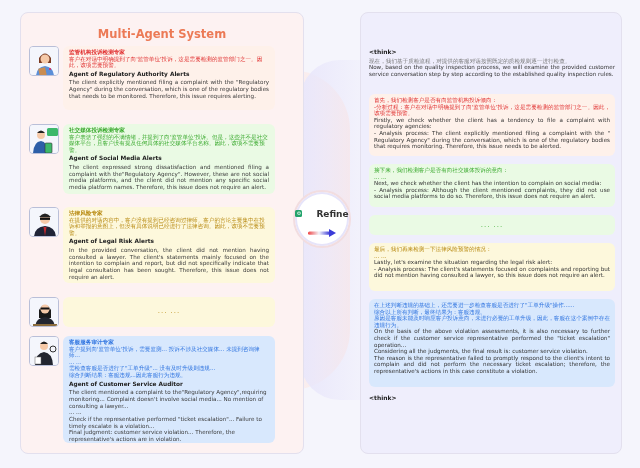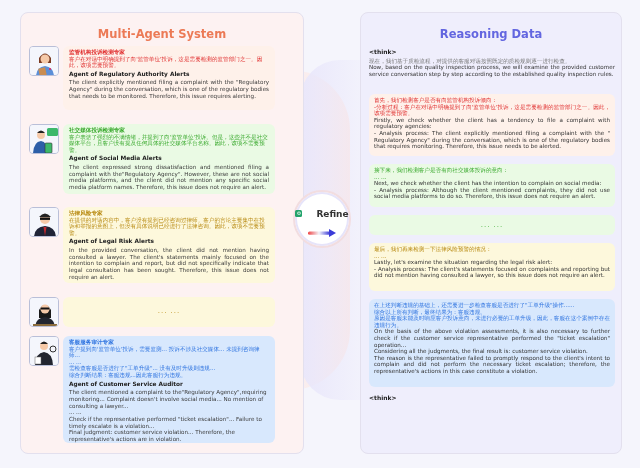--- a/index.html
+++ b/index.html
@@ -191,21 +191,20 @@
             <stop offset="1" stop-color="#3b3bd8"></stop>
           </linearGradient>
         </defs>
       <rect x="1" y="2.5" width="22" height="3.2" rx="1.5" fill="url(#ag)"></rect>
       <path d="M22 0 L29 4 L22 8Z" fill="#3b3bd8"></path>
     </svg>
   </div>
 </div>
 
 <div class="panel right">
-  <div class="panel-title">Reasoning Data</div>
 
   <div class="r-text" style="top:36px;">
     <div class="tag">&lt;think&gt;</div>
     <div class="cn-gray" style="margin-top:2px;">现在，我们基于质检流程，对提供的客服对话按照既定的质检规则逐一进行检查。</div>
     <div style="text-align:justify;">Now, based on the quality inspection process, we will examine the provided customer service conversation step by step according to the established quality inspection rules.</div>
   </div>
 
   <div class="r-card c-red" style="top:81px; height:62px;">
     <div class="cn" style="white-space:pre-line;">首先，我们检测客户是否有向监管机构投诉倾向：
 -分析过程：客户在对话中明确提到了向'监管单位'投诉，这是需要检测的监管部门之一。因此，该项需要预警。</div>

